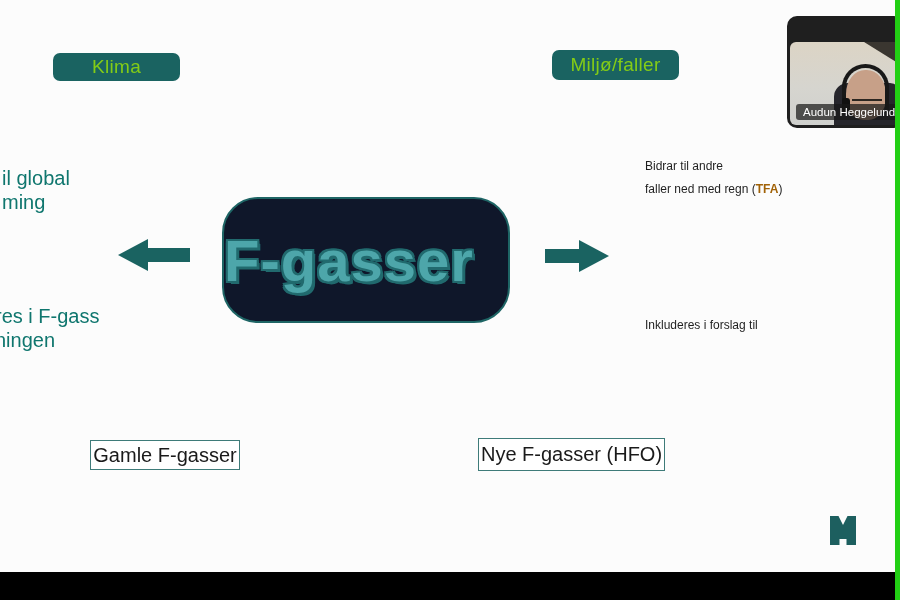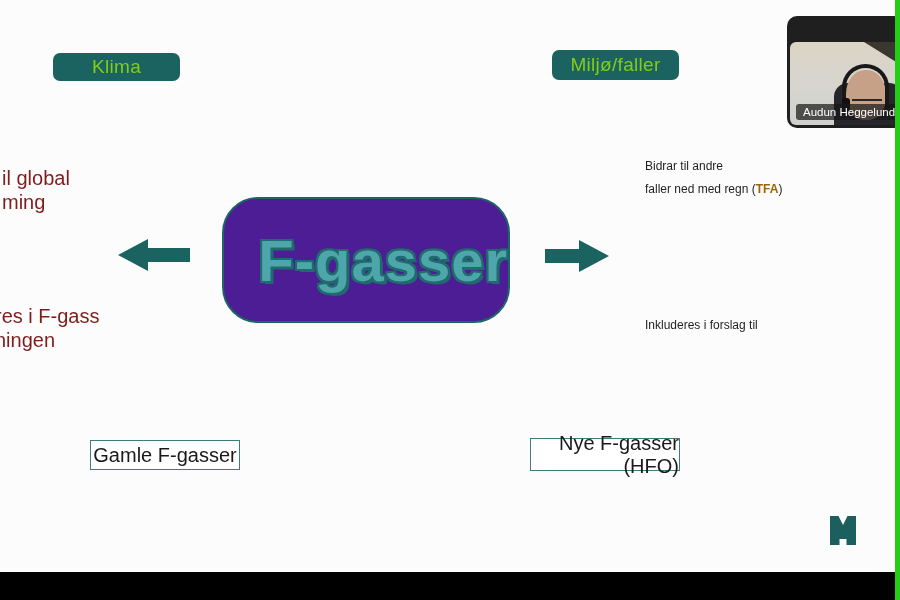--- a/index.html
+++ b/index.html
@@ -14,30 +14,30 @@
   
   .pill {
     position: absolute; background: #1a6361; color: #84cc16;
     border-radius: 7px; display: flex; align-items: center; justify-content: center;
     font-size: 19px; letter-spacing: 0.3px;
   }
   .pill-klima { left: 53px; top: 53px; width: 127px; height: 28px; }
   .pill-miljo { left: 552px; top: 50px; width: 127px; height: 30px; }
 
   .cutoff-text {
-    position: absolute; color: #7f1d1d; font-size: 20px; line-height: 24px;
+    position: absolute; color: #0f766e; font-size: 20px; line-height: 24px;
     white-space: nowrap;
   }
   .cutoff-1 { left: 2px; top: 166px; }
   .cutoff-2 { left: -5px; top: 304px; }
 
   .center-box {
     position: absolute; left: 222px; top: 197px; width: 288px; height: 126px;
-    background: #4c1d95; border: 2.5px solid #1e6565; border-radius: 36px;
-    display: flex; align-items: center; justify-content: flex-end;
+    background: #0f172a; border: 2.5px solid #1e6565; border-radius: 36px;
+    display: flex; align-items: center; justify-content: flex-start;
   }
   .center-title {
     font-size: 58px; font-weight: 700; color: #4da6aa; letter-spacing: 1px;
     text-shadow:
       -2px -2px 0 #216a6e, 2px -2px 0 #216a6e,
       -2px  2px 0 #216a6e, 2px  2px 0 #216a6e,
       -2px  0   0 #216a6e, 2px  0   0 #216a6e,
        0   -2px 0 #216a6e, 0    2px 0 #216a6e,
        3px  3px 0 #216a6e;
   }
@@ -53,21 +53,21 @@
   .right-text-1 { top: 155px; }
   .right-text-2 { top: 314px; }
   .tfa { color: #a16207; font-weight: 700; }
 
   .label-box {
     position: absolute; background: #ffffff; border: 1.5px solid #3e7b79;
     display: flex; align-items: center; justify-content: center;
     color: #1a1a1a; font-size: 20px; text-align: right;
   }
   .label-gamle { left: 90px; top: 440px; width: 150px; height: 30px; }
-  .label-nye   { left: 530px; top: 438px; width: 150px; height: 33px; }
+  .label-nye   { left: 478px; top: 438px; width: 187px; height: 33px; }
 
   .logo { position: absolute; left: 830px; top: 516px; width: 26px; height: 29px; }
 
   
   .webcam {
     position: absolute; left: 787px; top: 16px; width: 110px; height: 112px;
     background: #1f1f1f; border-radius: 10px 3px 3px 10px; overflow: hidden;
   }
   .webcam-video {
     position: absolute; left: 3px; right: 0; top: 26px; bottom: 3px;

